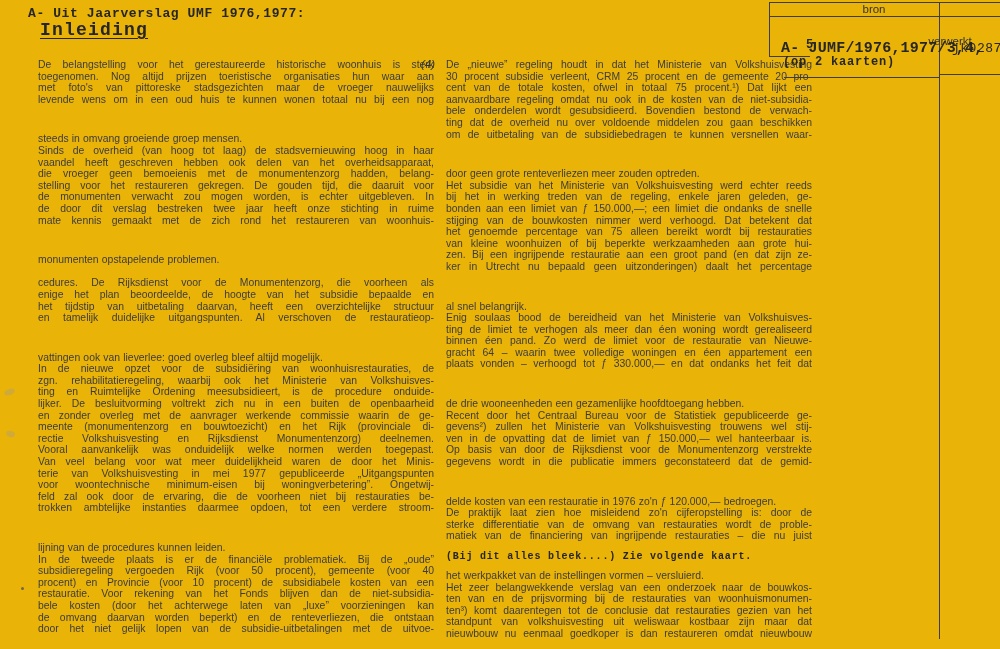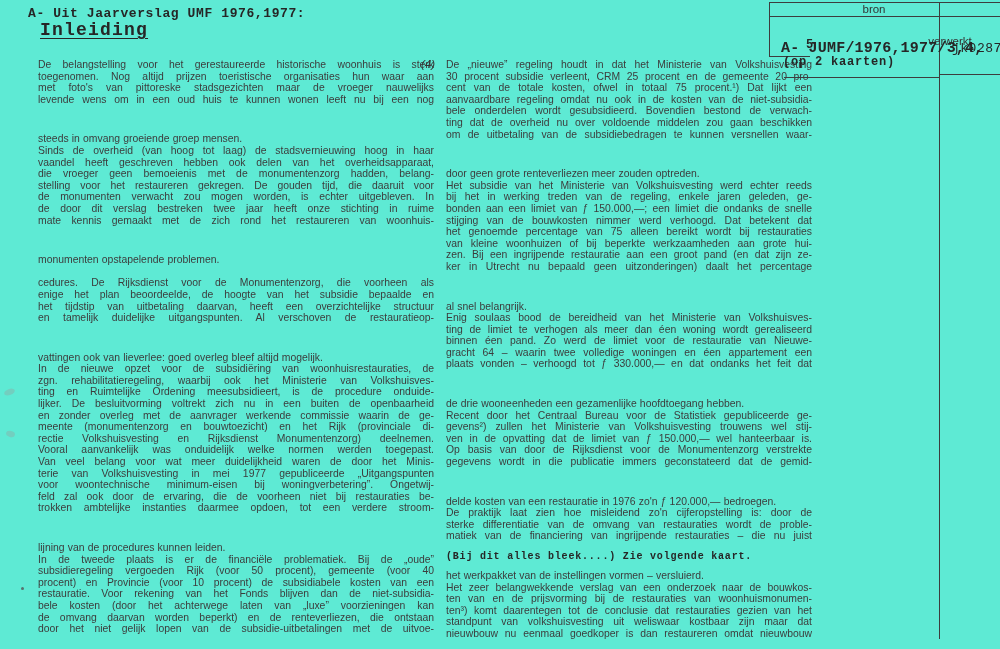--- a/index.html
+++ b/index.html
@@ -1,17 +1,17 @@
 <!DOCTYPE html>
 <html><head>
 <meta charset="utf-8">
 <style>
   html,body{margin:0;padding:0;}
   body{width:1000px;height:649px;background:#e8e8e6;font-family:"Liberation Sans",sans-serif;}
-  .page{position:relative;width:1000px;height:649px;background:#5eead4;overflow:hidden;}
+  .page{position:relative;width:1000px;height:649px;background:#eab308;overflow:hidden;}
 
   
   .tw{font-family:"Liberation Mono","DejaVu Sans Mono",monospace;color:#262626;white-space:pre;}
   .header-note{position:absolute;left:28px;top:6px;font-size:13px;font-weight:bold;letter-spacing:.6px;}
   .section-title{position:absolute;left:40px;top:20px;font-size:18px;font-weight:bold;letter-spacing:1.2px;text-decoration:underline;text-underline-offset:3px;}
 
   
   .col{position:absolute;top:59px;color:#3c3c3c;font-size:10.4px;}
   .col-left{left:38px;width:396px;}
   .col-right{left:446px;width:366px;}
@@ -44,21 +44,21 @@
 
 <div class="page">
 
   <div class="tw header-note">A- Uit Jaarverslag UMF 1976,1977:</div>
   <div class="tw section-title">Inleiding</div>
 
   <div class="col col-left">
       <div class="line">De belangstelling voor het gerestaureerde historische woonhuis is sterk</div>
       <div class="line">toegenomen. Nog altijd prijzen toeristische organisaties hun waar aan</div>
       <div class="line">met foto's van pittoreske stadsgezichten maar de vroeger nauwelijks</div>
-      <div class="line">levende wens om in een oud huis te kunnen wonen leeft nu bij een nog</div>
+      <div class="line">levende wens om in een oud huis te kunnen wonen totaal nu bij een nog</div>
       <div class="line end">steeds in omvang groeiende groep mensen.</div>
       <div class="line">Sinds de overheid (van hoog tot laag) de stadsvernieuwing hoog in haar</div>
       <div class="line">vaandel heeft geschreven hebben ook delen van het overheidsapparaat,</div>
       <div class="line">die vroeger geen bemoeienis met de monumentenzorg hadden, belang-</div>
       <div class="line">stelling voor het restaureren gekregen. De gouden tijd, die daaruit voor</div>
       <div class="line">de monumenten verwacht zou mogen worden, is echter uitgebleven. In</div>
       <div class="line">de door dit verslag bestreken twee jaar heeft onze stichting in ruime</div>
       <div class="line">mate kennis gemaakt met de zich rond het restaureren van woonhuis-</div>
       <div class="line end">monumenten opstapelende problemen.</div>
       <div class="para-gap"></div>

